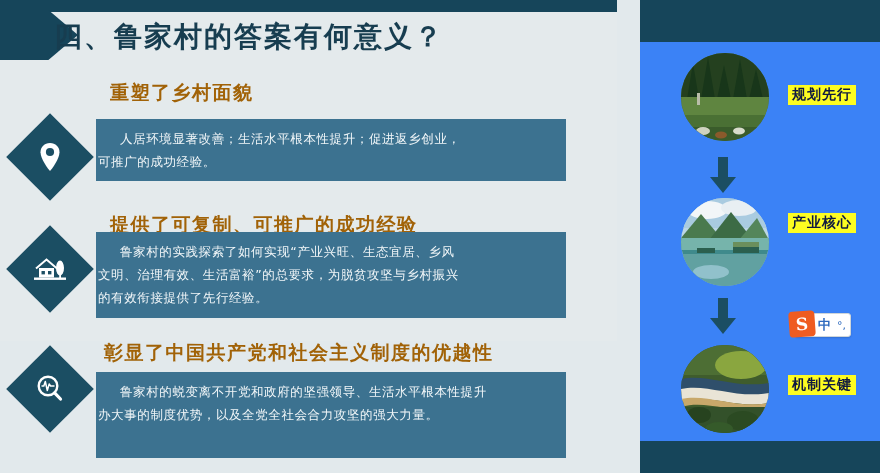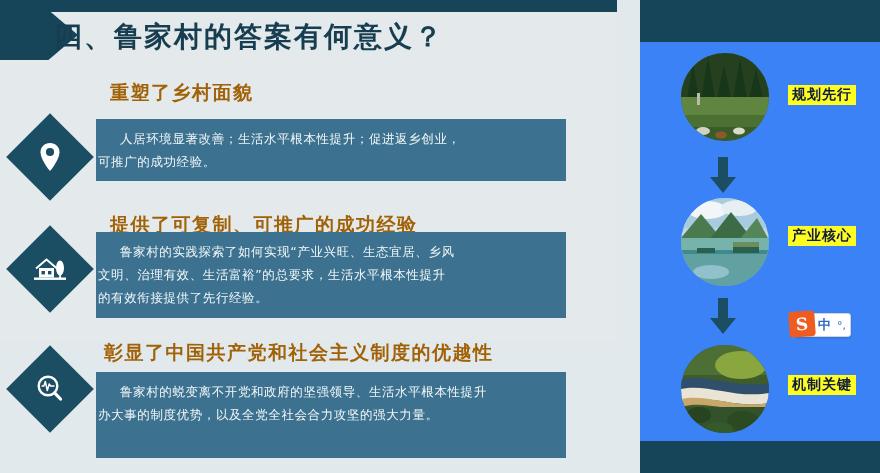--- a/index.html
+++ b/index.html
@@ -156,21 +156,21 @@
         <rect x="8.5" y="16" width="3.4" height="3.4" fill="#1b4e63"></rect>
         <rect x="15" y="16" width="3.4" height="3.4" fill="#1b4e63"></rect>
         <ellipse cx="27" cy="13" rx="4" ry="7.5" fill="#ffffff"></ellipse>
         <rect x="26.2" y="18" width="1.8" height="5" fill="#ffffff"></rect>
         <rect x="1" y="22.5" width="32" height="2.4" fill="#ffffff"></rect>
       </svg>
     </div>
 
     <div class="textbox" style="left:96px; top:232px; width:470px; height:86px;">
       <p class="indent">鲁家村的实践探索了如何实现“产业兴旺、生态宜居、乡风</p>
-      <p>文明、治理有效、生活富裕”的总要求，生活水平根本性提升</p>
+      <p>文明、治理有效、生活富裕”的总要求，为脱贫攻坚与乡村振兴</p>
       <p>的有效衔接提供了先行经验。</p>
     </div>
   </div>
 
   <div class="section">
     <div class="sec-heading" style="left:104px; top:340px;">彰显了中国共产党和社会主义制度的优越性</div>
 
     <div class="diamond" style="left:19px; top:358px;">
       <svg width="30" height="30" viewBox="0 0 30 30">
         <circle cx="13" cy="12" r="9.3" fill="none" stroke="#ffffff" stroke-width="2.4"></circle>
@@ -229,21 +229,21 @@
       <rect y="40" width="88" height="12" fill="#76b4ab"></rect>
       <g fill="#2b5f4e">
         <rect x="16" y="50" width="18" height="5"></rect>
         <rect x="52" y="48" width="26" height="7"></rect>
       </g>
       <rect x="52" y="44" width="26" height="5" fill="#6b8f5c"></rect>
       <rect y="56" width="88" height="32" fill="#6ea8a8" opacity="0.75"></rect>
       <ellipse cx="30" cy="74" rx="18" ry="7" fill="#9ec9d6" opacity="0.8"></ellipse>
     </svg>
   </div>
-  <div class="rlabel" style="left:148px; top:213px;margin-top:13px;">产业核心</div>
+  <div class="rlabel" style="left:148px; top:213px;">产业核心</div>
 
   <svg class="arrow-down" style="left:70px; top:298px;" viewBox="0 0 26 36">
     <polygon points="8,0 18,0 18,20 26,20 13,36 0,20 8,20" fill="#1b4e63"></polygon>
   </svg>
 
   <div class="photo" style="left:41px; top:345px;">
     <svg width="88" height="88" viewBox="0 0 88 88">
       <rect width="88" height="88" fill="#3f5c2c"></rect>
       <rect width="88" height="30" fill="#4d6e34"></rect>
       <ellipse cx="60" cy="20" rx="26" ry="14" fill="#8aa63f"></ellipse>

